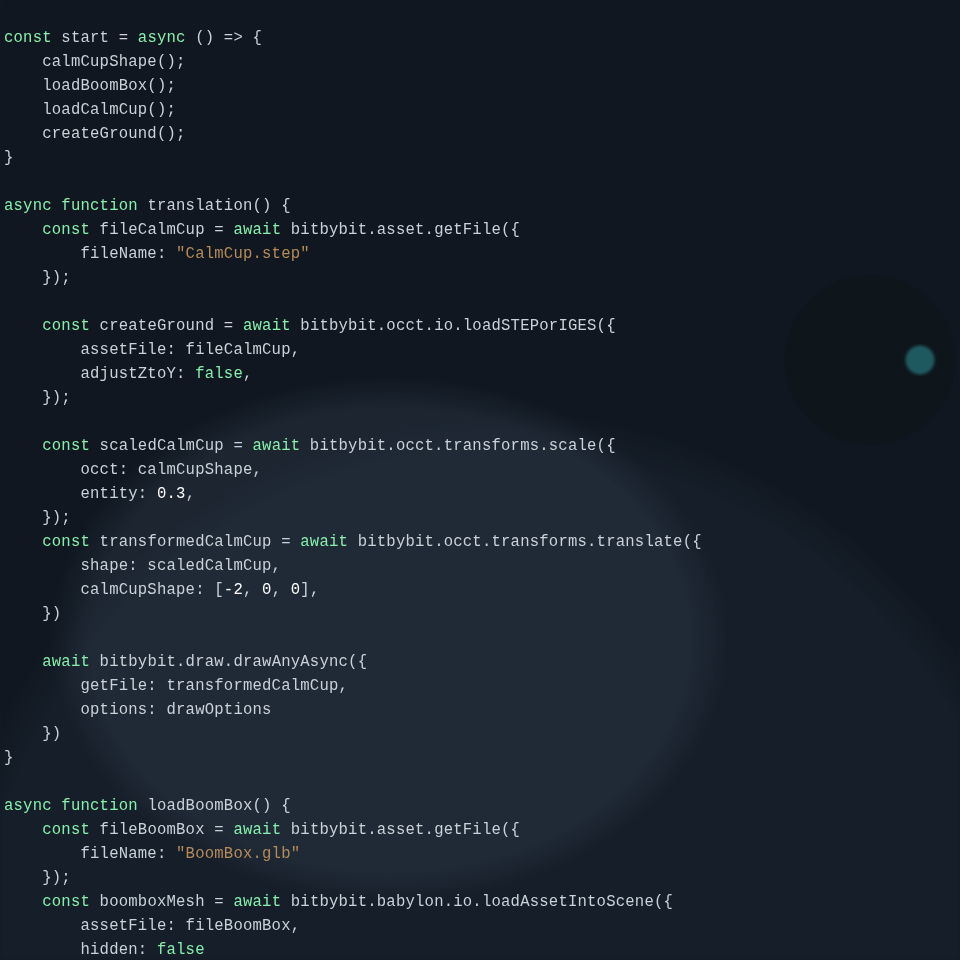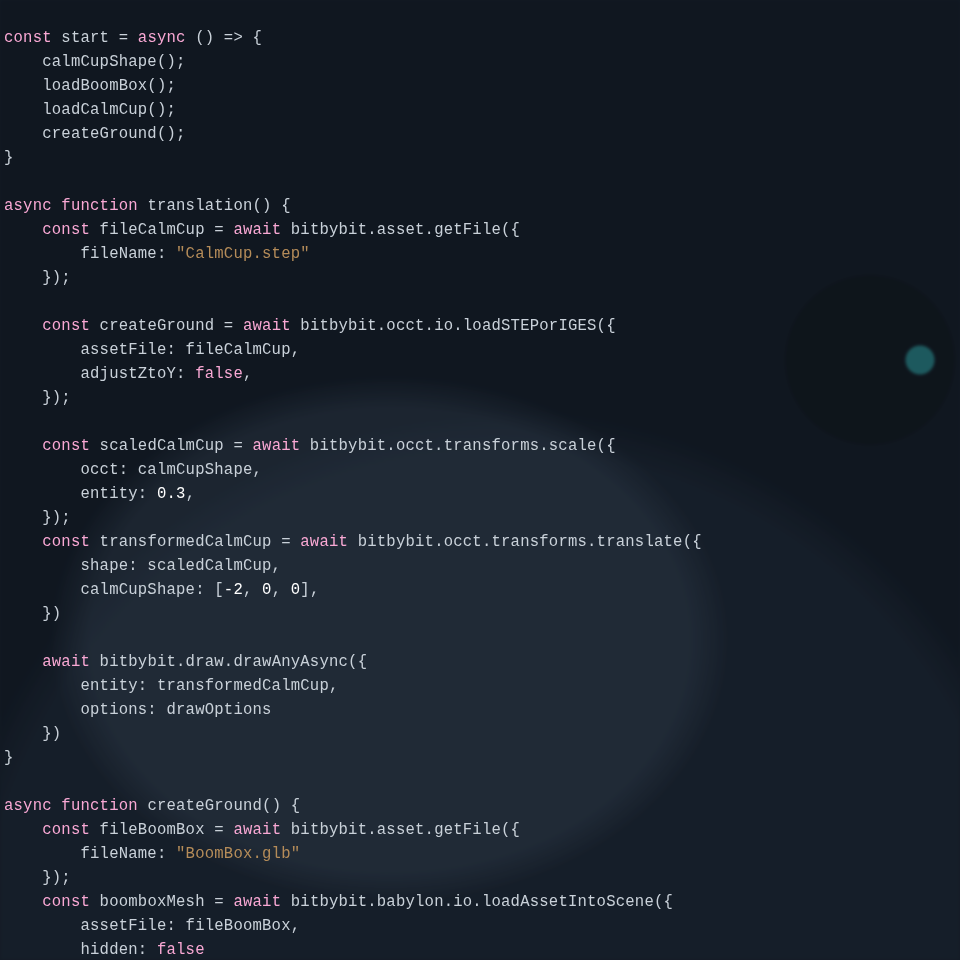--- a/index.html
+++ b/index.html
@@ -34,21 +34,21 @@
     z-index: 2;
     margin: 0;
     padding: 26px 0 0 4px;
     font-family: ui-monospace, SFMono-Regular, Menlo, Consolas, "Liberation Mono", monospace;
     font-size: 15.6px;
     line-height: 24px;
     letter-spacing: 0.2px;
     color: #c9d1d9;
     white-space: pre;
   }
-  .tok-kw   { color: #f9a8d4; }      
+  .tok-kw   { color: #86efac; }      
   .tok-num  { color: #ffffff; }      
   .tok-str  { color: #b58c59; }
 </style>
 </head>
 <body>
 
 <div class="bg-scene"></div>
 <div class="overlay"></div>
 
 <pre class="code"><span class="tok-kw">const</span><span> start = </span><span class="tok-kw">async</span><span> () =&gt; {</span>
@@ -71,24 +71,24 @@
 <span>    </span><span class="tok-kw">const</span><span> scaledCalmCup = </span><span class="tok-kw">await</span><span> bitbybit.occt.transforms.scale({</span>
 <span>        occt: calmCupShape,</span>
 <span>        </span><span>entity: </span><span class="tok-num">0.3</span><span>,</span>
 <span>    });</span>
 <span>    </span><span class="tok-kw">const</span><span> transformedCalmCup = </span><span class="tok-kw">await</span><span> bitbybit.occt.transforms.translate({</span>
 <span>        shape: scaledCalmCup,</span>
 <span>        </span><span>calmCupShape: [</span><span class="tok-num">-2</span><span>, </span><span class="tok-num">0</span><span>, </span><span class="tok-num">0</span><span>],</span>
 <span>    })</span>
 
 <span>    </span><span class="tok-kw">await</span><span> bitbybit.draw.drawAnyAsync({</span>
-<span>        entity: transformedCalmCup,</span>
+<span>        getFile: transformedCalmCup,</span>
 <span>        options: drawOptions</span>
 <span>    })</span>
 <span>}</span>
 
-<span class="tok-kw">async</span><span class="tok-kw"> function</span><span> createGround() {</span>
+<span class="tok-kw">async</span><span class="tok-kw"> function</span><span> loadBoomBox() {</span>
 <span>    </span><span class="tok-kw">const</span><span> fileBoomBox = </span><span class="tok-kw">await</span><span> bitbybit.asset.getFile({</span>
 <span>        </span><span>fileName: </span><span class="tok-str">"BoomBox.glb"</span>
 <span>    });</span>
 <span>    </span><span class="tok-kw">const</span><span> boomboxMesh = </span><span class="tok-kw">await</span><span> bitbybit.babylon.io.loadAssetIntoScene({</span>
 <span>        assetFile: fileBoomBox,</span>
 <span>        </span><span>hidden: </span><span class="tok-kw">false</span></pre>
 
 </body></html>

